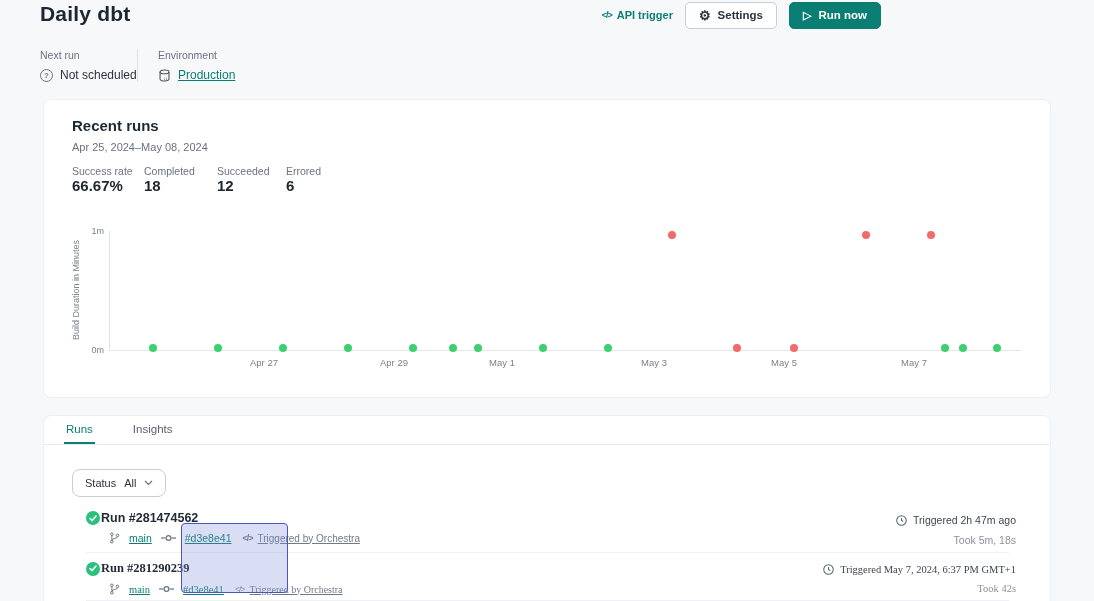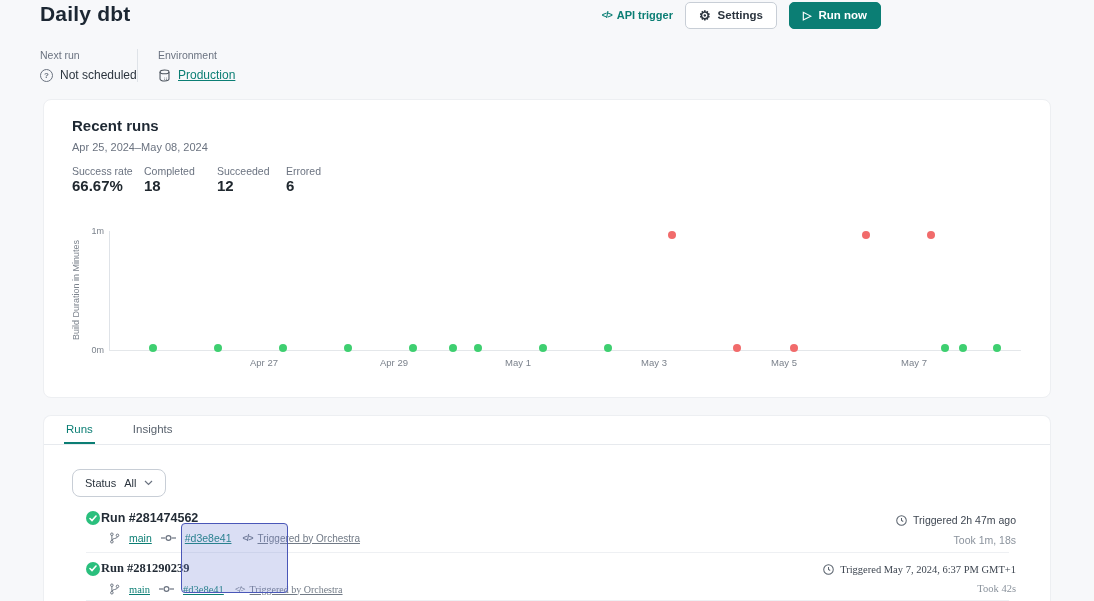--- a/index.html
+++ b/index.html
@@ -225,21 +225,21 @@
         <div class="dot" style="left: 897.2px; top: 112.62px; background: rgb(62, 207, 112);"></div>
         <div class="dot" style="left: 914.75px; top: 112.62px; background: rgb(62, 207, 112);"></div>
         <div class="dot" style="left: 949.2px; top: 112.62px; background: rgb(62, 207, 112);"></div>
         <div class="dot" style="left: 624.2px; top: -0.43px; background: rgb(241, 107, 107);"></div>
         <div class="dot" style="left: 689.2px; top: 112.62px; background: rgb(241, 107, 107);"></div>
         <div class="dot" style="left: 745.75px; top: 112.62px; background: rgb(241, 107, 107);"></div>
         <div class="dot" style="left: 817.9px; top: -0.43px; background: rgb(241, 107, 107);"></div>
         <div class="dot" style="left: 882.9px; top: -0.43px; background: rgb(241, 107, 107);"></div>
         <div class="xtick" style="left: 220px;">Apr 27</div>
         <div class="xtick" style="left: 350px;">Apr 29</div>
-        <div class="xtick" style="left: 474px;">May 1</div>
+        <div class="xtick" style="left: 458px;">May 1</div>
         <div class="xtick" style="left: 610px;">May 3</div>
         <div class="xtick" style="left: 740px;">May 5</div>
         <div class="xtick" style="left: 870px;">May 7</div>
         <div class="ytick" style="top: 119px;">0m</div>
         <div class="ytick" style="top: 0px;">1m</div>
       </div>
   </div>
 
   <div class="card card-runs">
     <div class="tabs">
@@ -294,21 +294,21 @@
       <div class="run-right">
         <div class="triggered-line">
           <span class="clock-icon">
             <svg width="11" height="11" viewBox="0 0 12 12" fill="none" stroke="#5a636e" stroke-width="1.1">
               <circle cx="6" cy="6" r="5.2"></circle>
                 <path d="M6 3.2V6l1.9 1.1"></path>
             </svg>
           </span>
           <span>Triggered 2h 47m ago</span>
         </div>
-        <div class="took-line">Took 1m, 18s</div>
+        <div class="took-line">Took 5m, 18s</div>
       </div>
     </div>
 
     <div class="row-divider div-0"></div>
 
     <div class="run-row run-row-1">
       <div class="run-main">
         <div class="run-title-line">
           <span class="check-circle">
             <svg width="8" height="7" viewBox="0 0 8 7" fill="none" stroke="#fff" stroke-width="1.6" stroke-linecap="round">

